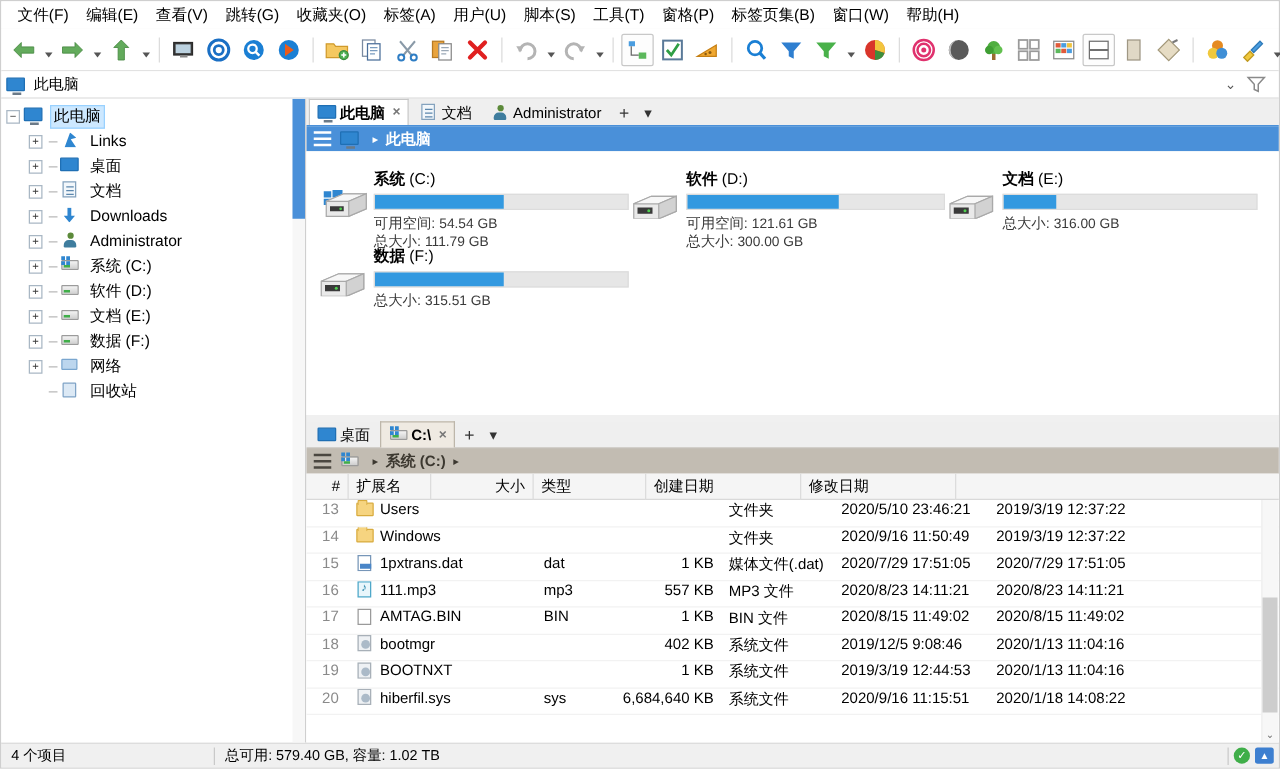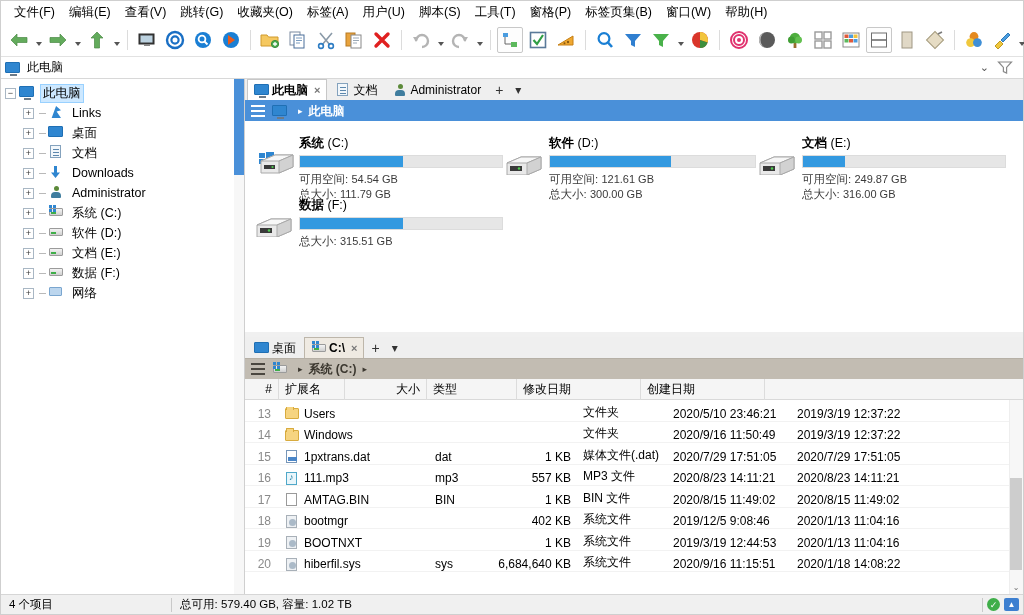--- a/index.html
+++ b/index.html
@@ -207,21 +207,21 @@
   .ch {
     height: 21px; display: flex; align-items: center;
     border-right: 1px solid #dcdcdc; padding: 0 6px; white-space: nowrap;
     overflow: hidden;
   }
   .ch.r { justify-content: flex-end; }
   .sortmark { margin-left: 8px; font-size: 9px; color: #333; }
 
   .rows { flex: 1; position: relative; overflow: hidden; background: #fff; }
   .frow {
-    height: 21.5px; display: flex; align-items: flex-end; font-size: 12px;
+    height: 21.5px; display: flex; align-items: flex-start; font-size: 12px;
     border-bottom: 1px solid #f2f2f2;
   }
   .cell { padding: 0 6px; white-space: nowrap; overflow: hidden; display: flex; align-items: center; }
   .cell.r { justify-content: flex-end; }
   .cell.num { color: #8a8a8a; justify-content: flex-end; padding-right: 8px; }
   .fico { width: 14px; height: 13px; margin-right: 5px; flex: 0 0 14px; position: relative; }
   .rows-scroll {
     position: absolute; right: 0; top: 0; width: 14px; height: 100%;
     background: #f7f7f7; border-left: 1px solid #eee;
   }
@@ -735,20 +735,28 @@
 
         <div class="tnode" style="padding-left:18px">
           <span class="texp">+</span>
           <span class="tdash"></span>
           <span class="ticon">
               <span class="net-ic"></span>
             </span>
           <span class="tlabel">网络</span>
         </div>
 
+        <div class="tnode" style="padding-left:18px">
+          <span class="texp none"></span>
+          <span class="tdash"></span>
+          <span class="ticon">
+              <span class="bin-ic"></span>
+            </span>
+          <span class="tlabel">回收站</span>
+        </div>
 
       </div>
       <div class="tree-scroll">
         <div class="tree-thumb"></div>
       </div>
     </div>
 
     <div class="rightside">
 
       <div class="tabrow">
@@ -865,24 +873,20 @@
             </div>
             <div class="drive-info">
               <div class="drive-name">
                 <span>文档</span>
                 <span class="letter">(E:)</span>
               </div>
               <div class="drive-bar">
                 <div class="fill" style="width:21%"></div>
               </div>
               <div class="drive-line">
-                <span>可用空间:</span>
-                <span class="v">249.87 GB</span>
-              </div>
-              <div class="drive-line">
                 <span>总大小:</span>
                 <span class="v">316.00 GB</span>
               </div>
             </div>
           </div>
 
         </div>
 
         <div class="driverow">
           <div class="drivecard" style="width:250px">
@@ -946,22 +950,22 @@
         <span class="crumb-arrow">▸</span>
       </div>
 
       <div class="listpane">
 
         <div class="colhead">
           <div class="ch r" style="width:34px">#</div>
           <div class="ch" style="width:66px">扩展名</div>
           <div class="ch r" style="width:82px">大小</div>
           <div class="ch" style="width:90px">类型</div>
+          <div class="ch" style="width:124px">创建日期</div>
           <div class="ch" style="width:124px">修改日期</div>
-          <div class="ch" style="width:124px">创建日期</div>
           <div class="ch" style="flex:1;border-right:none"></div>
         </div>
 
         <div class="rows">
 
           <div class="frow">
             <div class="cell num" style="width:34px">13</div>
             <div class="cell" style="width:150px">
               <span class="fico">
                   <span class="folder-ic"></span>

